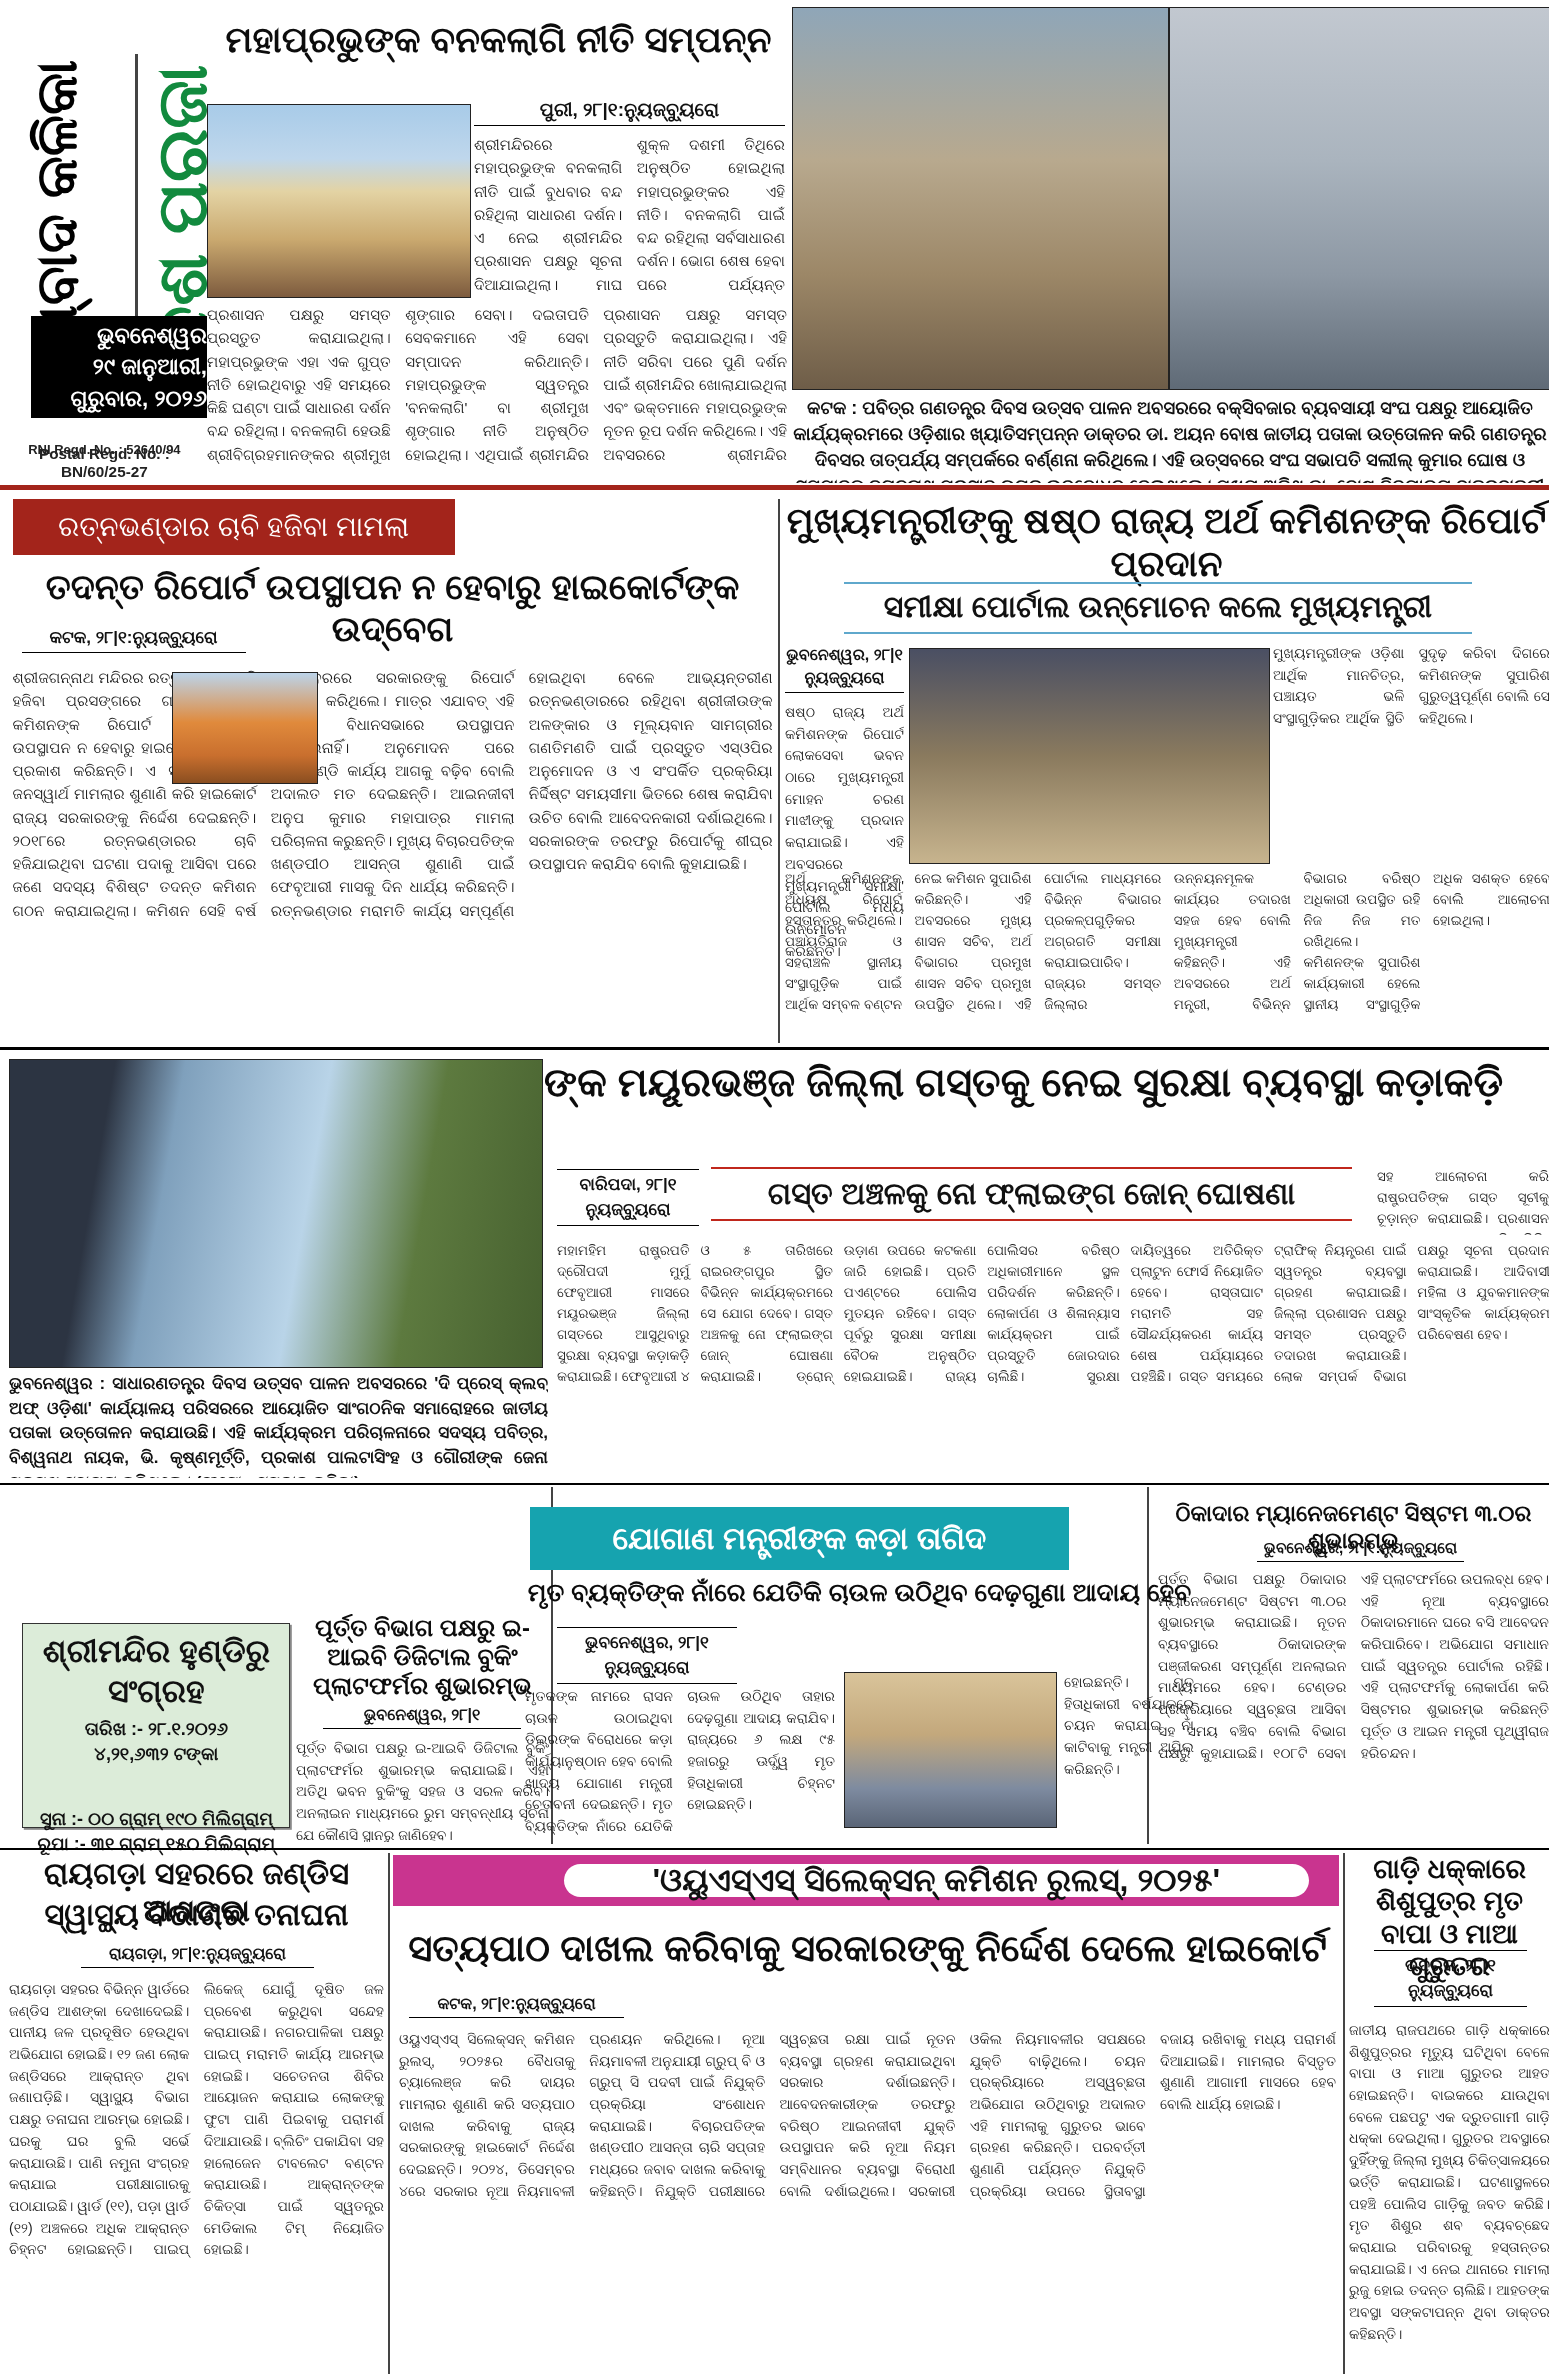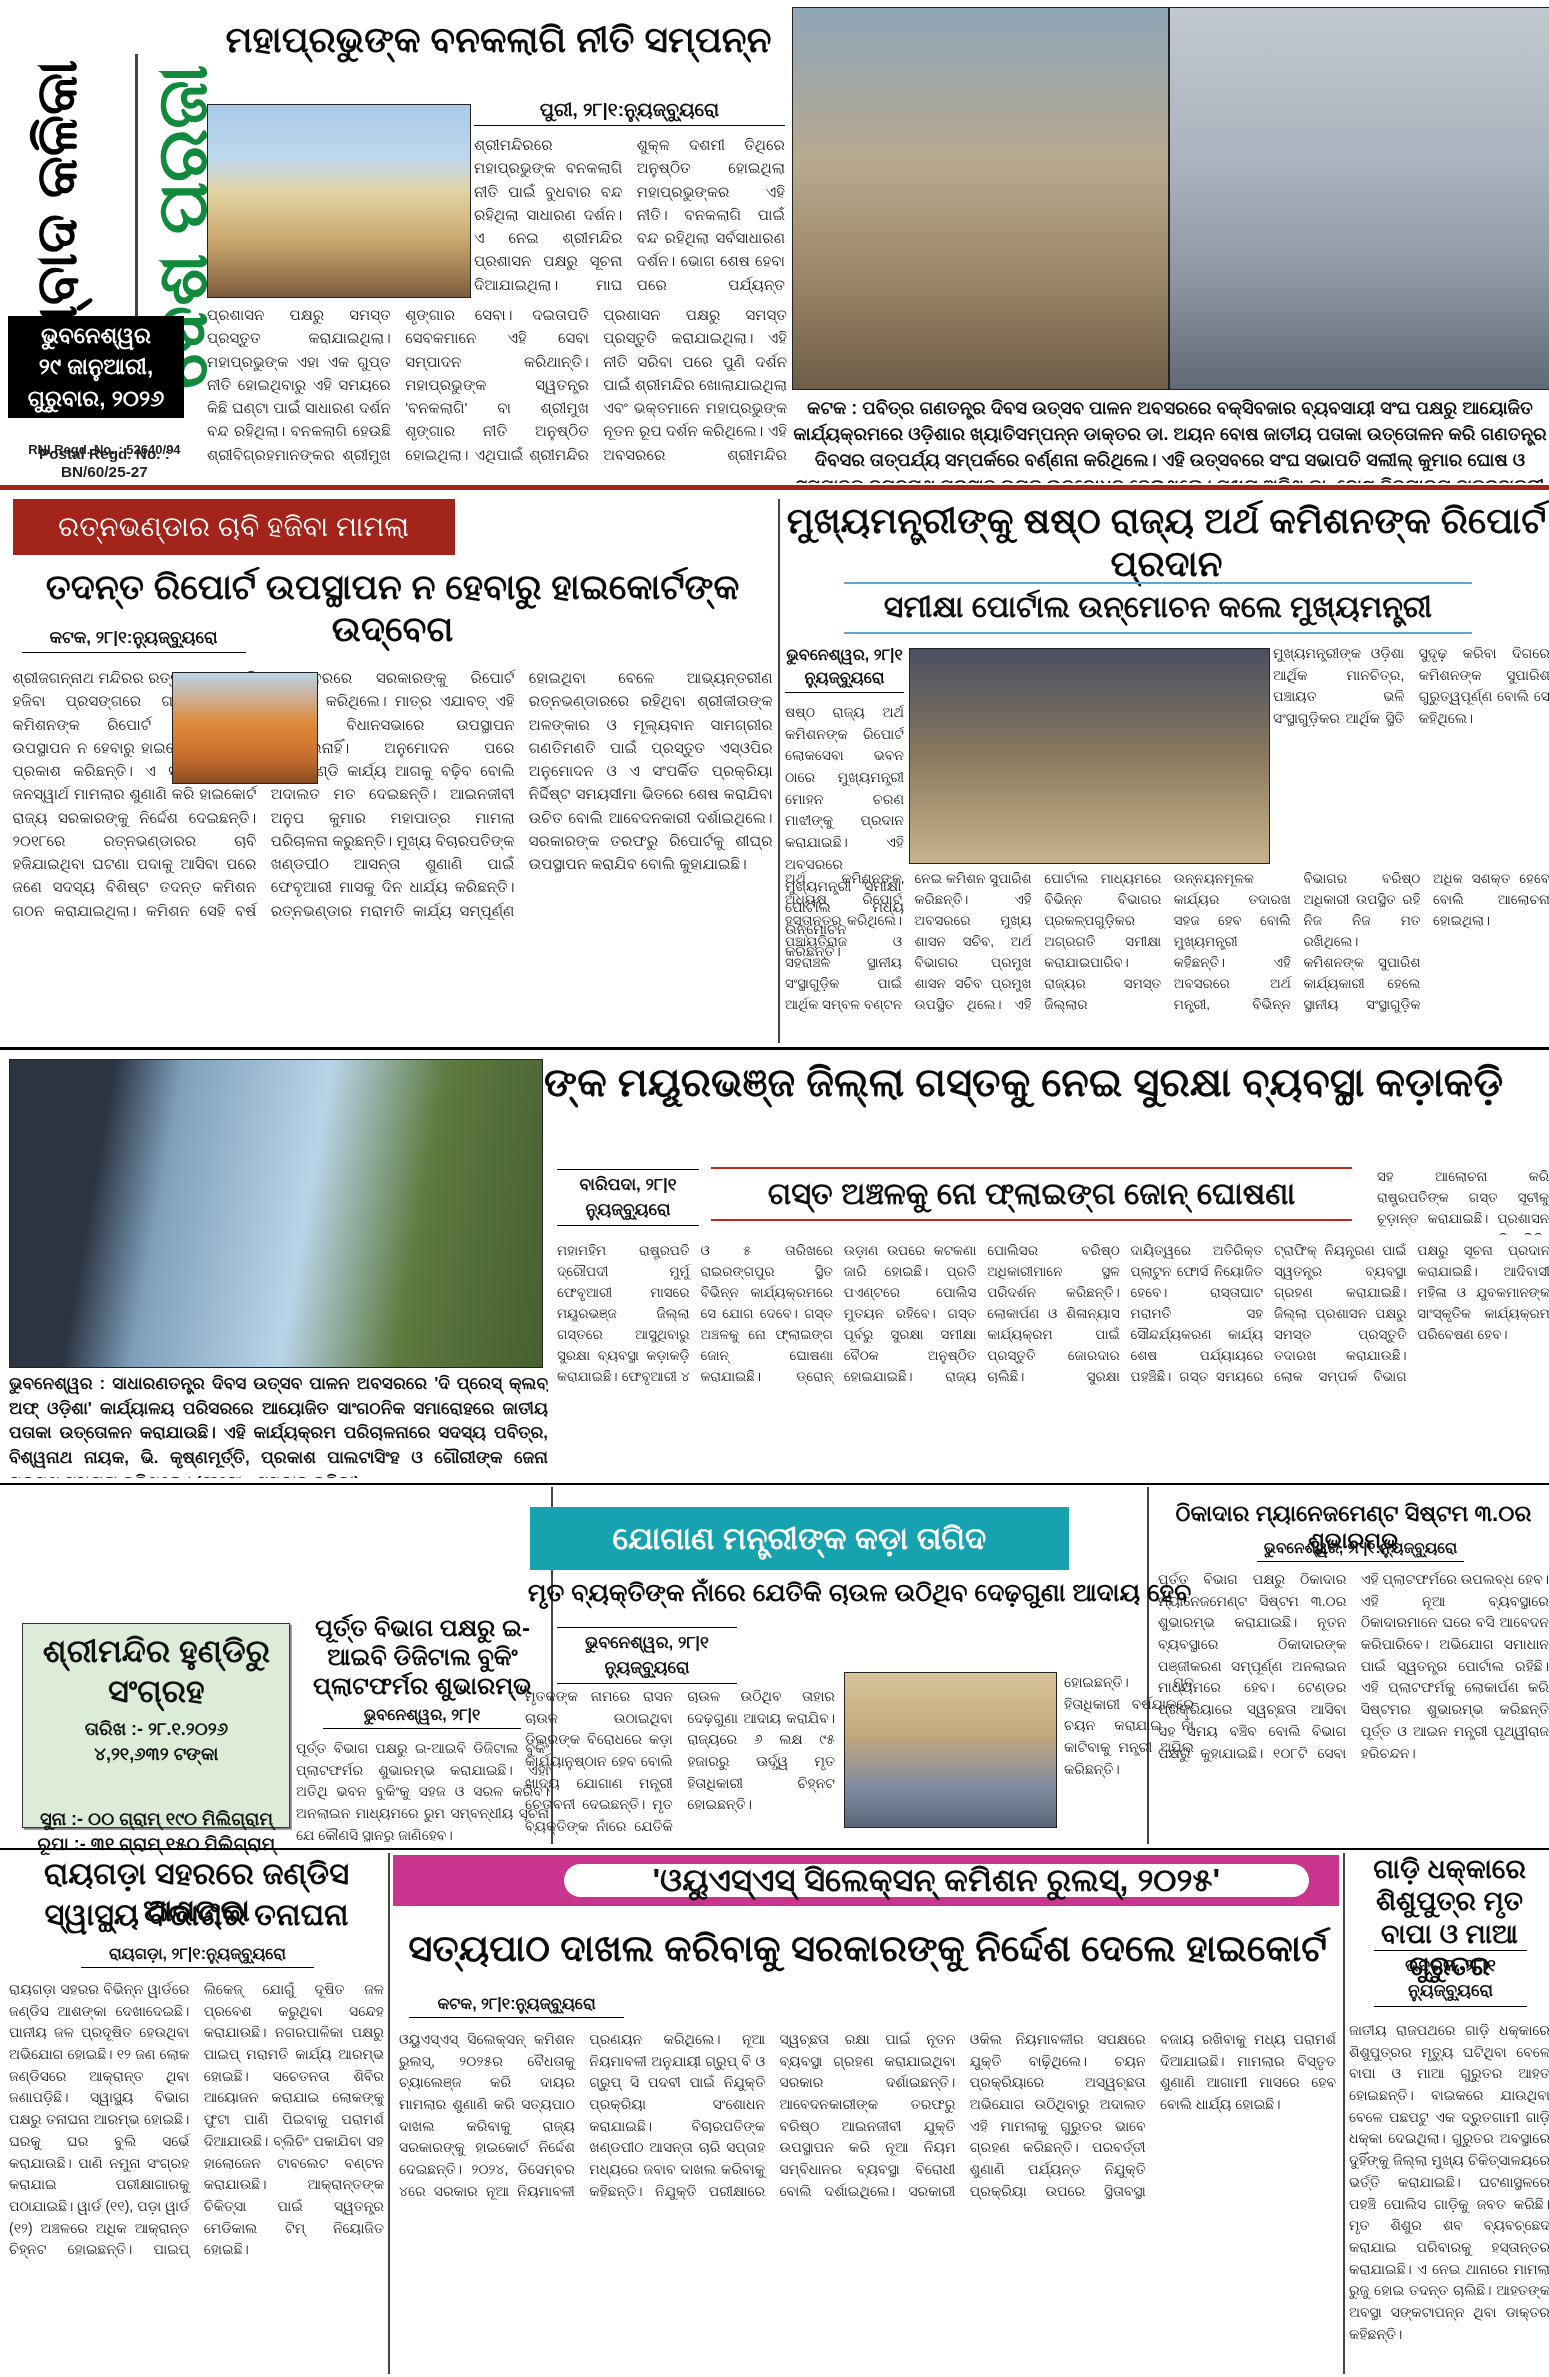--- a/index.html
+++ b/index.html
@@ -42,22 +42,22 @@
 </style>
 </head>
 <body>
 
 <div id="page">
 
   <div class="abs vert b" style="left:23px;top:43px;width:106px;height:359px;font-size:57px;color:#000;">ସମ୍ବାଦ କଳିକା</div>
   <div class="abs vline" style="left:135px;top:54px;width:2.7px;height:339px;"></div>
   <div class="abs vert b" style="left:142px;top:47px;width:79px;height:359px;font-size:70px;color:#128a3e;">ଦେଶ ପ୍ରଜା</div>
 
-  <div class="abs" style="left:8px;top:316px;width:176px;height:102px;background:#000;color:#fff;
-       display:flex;flex-direction:column;align-items:center;justify-content:center;font-weight:bold;font-size:22.4px;line-height:1.4;">
+  <div class="abs" style="left:31px;top:316px;width:176px;height:102px;background:#000;color:#fff;
+       display:flex;flex-direction:column;align-items:flex-end;justify-content:center;font-weight:bold;font-size:22.4px;line-height:1.4;">
     <span>ଭୁବନେଶ୍ୱର</span>
     <span>୨୯ ଜାନୁଆରୀ,</span>
     <span>ଗୁରୁବାର, ୨୦୨୬</span>
   </div>
   <div class="abs c b" style="left:5.4px;top:426px;width:198px;font-size:13px;color:#222;margin-top:16px;">RNI Regd. No. : 52640/94</div>
   <div class="abs c b" style="left:5.4px;top:445px;width:198px;font-size:15.3px;color:#222;">Postal Regd. No. : BN/60/25-27</div>
 
   <div class="abs headline c" style="left:211px;top:18px;width:575px;height:59px;font-size:36px;">ମହାପ୍ରଭୁଙ୍କ ବନକଲାଗି ନୀତି ସମ୍ପନ୍ନ</div>
   <div class="abs photo ph-temple" style="left:207px;top:104px;width:262px;height:192px;"></div>
   <div class="abs dateline" style="left:474px;top:99px;width:311px;font-size:19px;">ପୁରୀ, ୨୮|୧:ନ୍ୟୁଜ୍‌ବ୍ୟୁରୋ</div>

